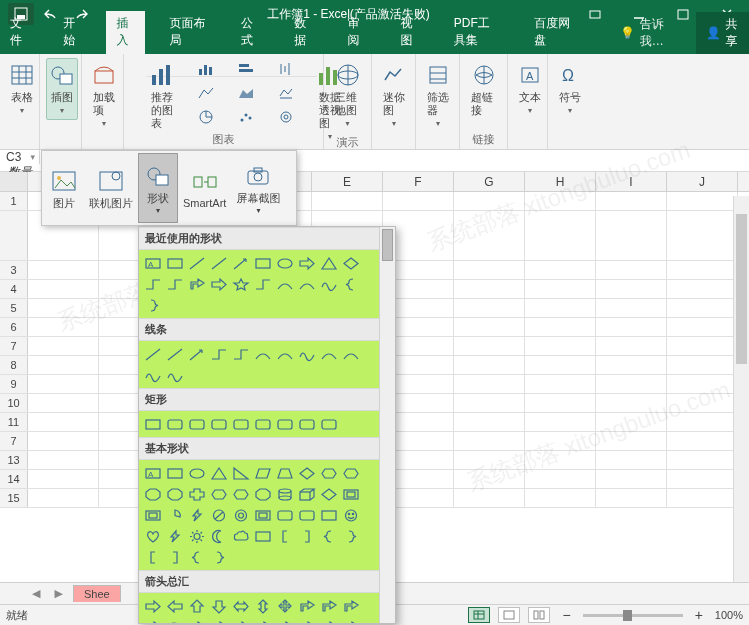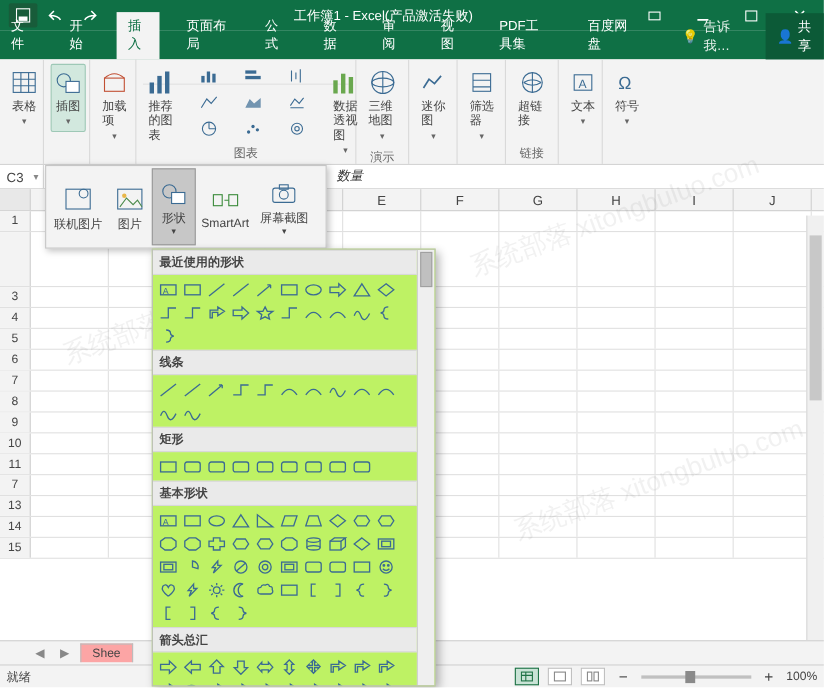--- a/index.html
+++ b/index.html
@@ -18,21 +18,21 @@
 .tabs { height:26px; background:#0f7045; display:flex; align-items:flex-end; color:#fff; font-size:12px;gap:15px; }
 .tabs .tab { padding:4px 10px 5px 10px; cursor:pointer; }
 .tabs .tab.active { background:#f3f3f3; color:#0f7045; }
 .tabs .spacer { flex:1; }
 .tabs .tell { padding:4px 10px; display:flex; align-items:center; gap:4px; opacity:.9; }
 .tabs .share { background:#0c5a37; padding:4px 10px; display:flex; align-items:center; gap:4px; }
 
 
 .ribbon { height:96px; background:#f3f3f3; border-bottom:1px solid #d4d4d4; display:flex; }
 .rgroup { border-right:1px solid #d9d9d9; padding:4px 6px 2px 6px; display:flex; flex-direction:column; justify-content:space-between; }
-.rgroup .row { display:flex; gap:16px; align-items:flex-start; }
+.rgroup .row { display:flex; gap:16px; align-items:flex-start;margin-left:16px; }
 .rbtn { display:flex; flex-direction:column; align-items:center; justify-content:flex-start; padding:2px 4px; border:1px solid transparent; border-radius:2px; font-size:11px; line-height:13px; min-width:32px; }
 .rbtn.highlight { background:#d2e8de; border-color:#9ec8b6; }
 .rbtn .ico { width:28px; height:28px; display:flex; align-items:center; justify-content:center; margin-bottom:2px; }
 .rbtn .dd { font-size:8px; color:#666; }
 .smallstack { display:flex; flex-direction:column; gap:2px; }
 .sbtn { width:24px; height:22px; display:flex; align-items:center; justify-content:center; border:1px solid transparent; }
 .glabel { text-align:center; font-size:11px; color:#666; padding-top:2px; }
 
 .secpanel { position:absolute; top:150px; left:41px; width:256px; height:76px; background:#f3f3f3; border:1px solid #c6c6c6; box-shadow:2px 2px 6px rgba(0,0,0,.25); display:flex; padding:2px; z-index:50; }
 .secpanel .spb { display:flex; flex-direction:column; align-items:center; justify-content:center; font-size:11px; padding:2px 4px; border:1px solid transparent; }
@@ -43,21 +43,21 @@
 .gallery { position:absolute; top:226px; left:138px; width:258px; height:398px; background:#bef264; border:1px solid #bdbdbd; box-shadow:3px 3px 8px rgba(0,0,0,.3); z-index:60; overflow:hidden; display:flex; }
 .gallery .gcontent { flex:1; overflow:hidden; }
 .gallery .gscroll { width:16px; background:#efefef; border-left:1px solid #d0d0d0; position:relative; }
 .gallery .gscroll .thumb { position:absolute; top:2px; left:2px; right:2px; height:32px; background:#c0c0c0; border:1px solid #a0a0a0; }
 .gcat { background:#eaeaea; border-top:1px solid #d8d8d8; border-bottom:1px solid #d8d8d8; font-size:11px; font-weight:bold; color:#444; padding:3px 6px; }
 .gitems { padding:4px 4px; display:flex; flex-wrap:wrap; gap:3px 2px; }
 .gitem { width:20px; height:18px; display:flex; align-items:center; justify-content:center; border:1px solid transparent; color:#41719c; }
 .gitem svg { stroke:#3b6b93; fill:none; stroke-width:1.2; }
 
 
-.fbar { height:22px; border-bottom:1px solid #d9d9d9; display:flex; align-items:center; font-size:12px; }
+.fbar { height:22px; border-bottom:1px solid #d9d9d9; display:flex; font-size:12px;flex-direction:column; }
 .fbar .namebox { width:40px; padding-left:6px; border-right:1px solid #d9d9d9; height:100%; display:flex; align-items:center; }
 .fbar .namebox .dd { margin-left:auto; padding-right:4px; color:#888; font-size:9px; }
 .fbar .gap { width:258px; }
 .fbar .fval { padding-left:8px; color:#333;font-style:italic; }
 
 .grid { position:relative; height:400px; }
 .colheads { display:flex; height:20px; border-bottom:1px solid #d0d0d0; background:#f3f3f3; font-size:12px; color:#444; }
 .colheads .corner { width:28px; border-right:1px solid #d0d0d0; background:#e8e8e8; }
 .colheads .ch { width:71px; text-align:center; border-right:1px solid #d0d0d0; line-height:20px; }
 .rows { }
@@ -354,34 +354,34 @@
         <span class="dd">▾</span>
     </div>
   </div>
 </div>
 
 <div class="secpanel">
   <div class="spb">
     <div class="ico">
         <svg width="26" height="22">
           <rect x="2" y="2" width="22" height="18" fill="none" stroke="#3b6b93"></rect>
-          <circle cx="18" cy="6" r="4" fill="none" stroke="#3b6b93"></circle>
+          <circle cx="8" cy="8" r="2" fill="#e8b74a"></circle>
+          <path d="M4 18 L10 10 L16 16 L20 12 L24 18" fill="none" stroke="#4a8a4a"></path>
         </svg>
       </div>
-    <span>联机图片</span>
+    <span>图片</span>
   </div>
   <div class="spb">
     <div class="ico">
         <svg width="26" height="22">
           <rect x="2" y="2" width="22" height="18" fill="none" stroke="#3b6b93"></rect>
-          <circle cx="8" cy="8" r="2" fill="#e8b74a"></circle>
-          <path d="M4 18 L10 10 L16 16 L20 12 L24 18" fill="none" stroke="#4a8a4a"></path>
+          <circle cx="18" cy="6" r="4" fill="none" stroke="#3b6b93"></circle>
         </svg>
       </div>
-    <span>图片</span>
+    <span>联机图片</span>
   </div>
   <div class="spb active">
     <div class="ico">
         <svg width="26" height="22">
           <circle cx="9" cy="9" r="6" fill="none" stroke="#3b6b93"></circle>
           <rect x="11" y="10" width="12" height="10" fill="#fff" stroke="#3b6b93"></rect>
         </svg>
       </div>
     <span>形状</span>
       <span class="dd" style="font-size:8px">▾</span>

